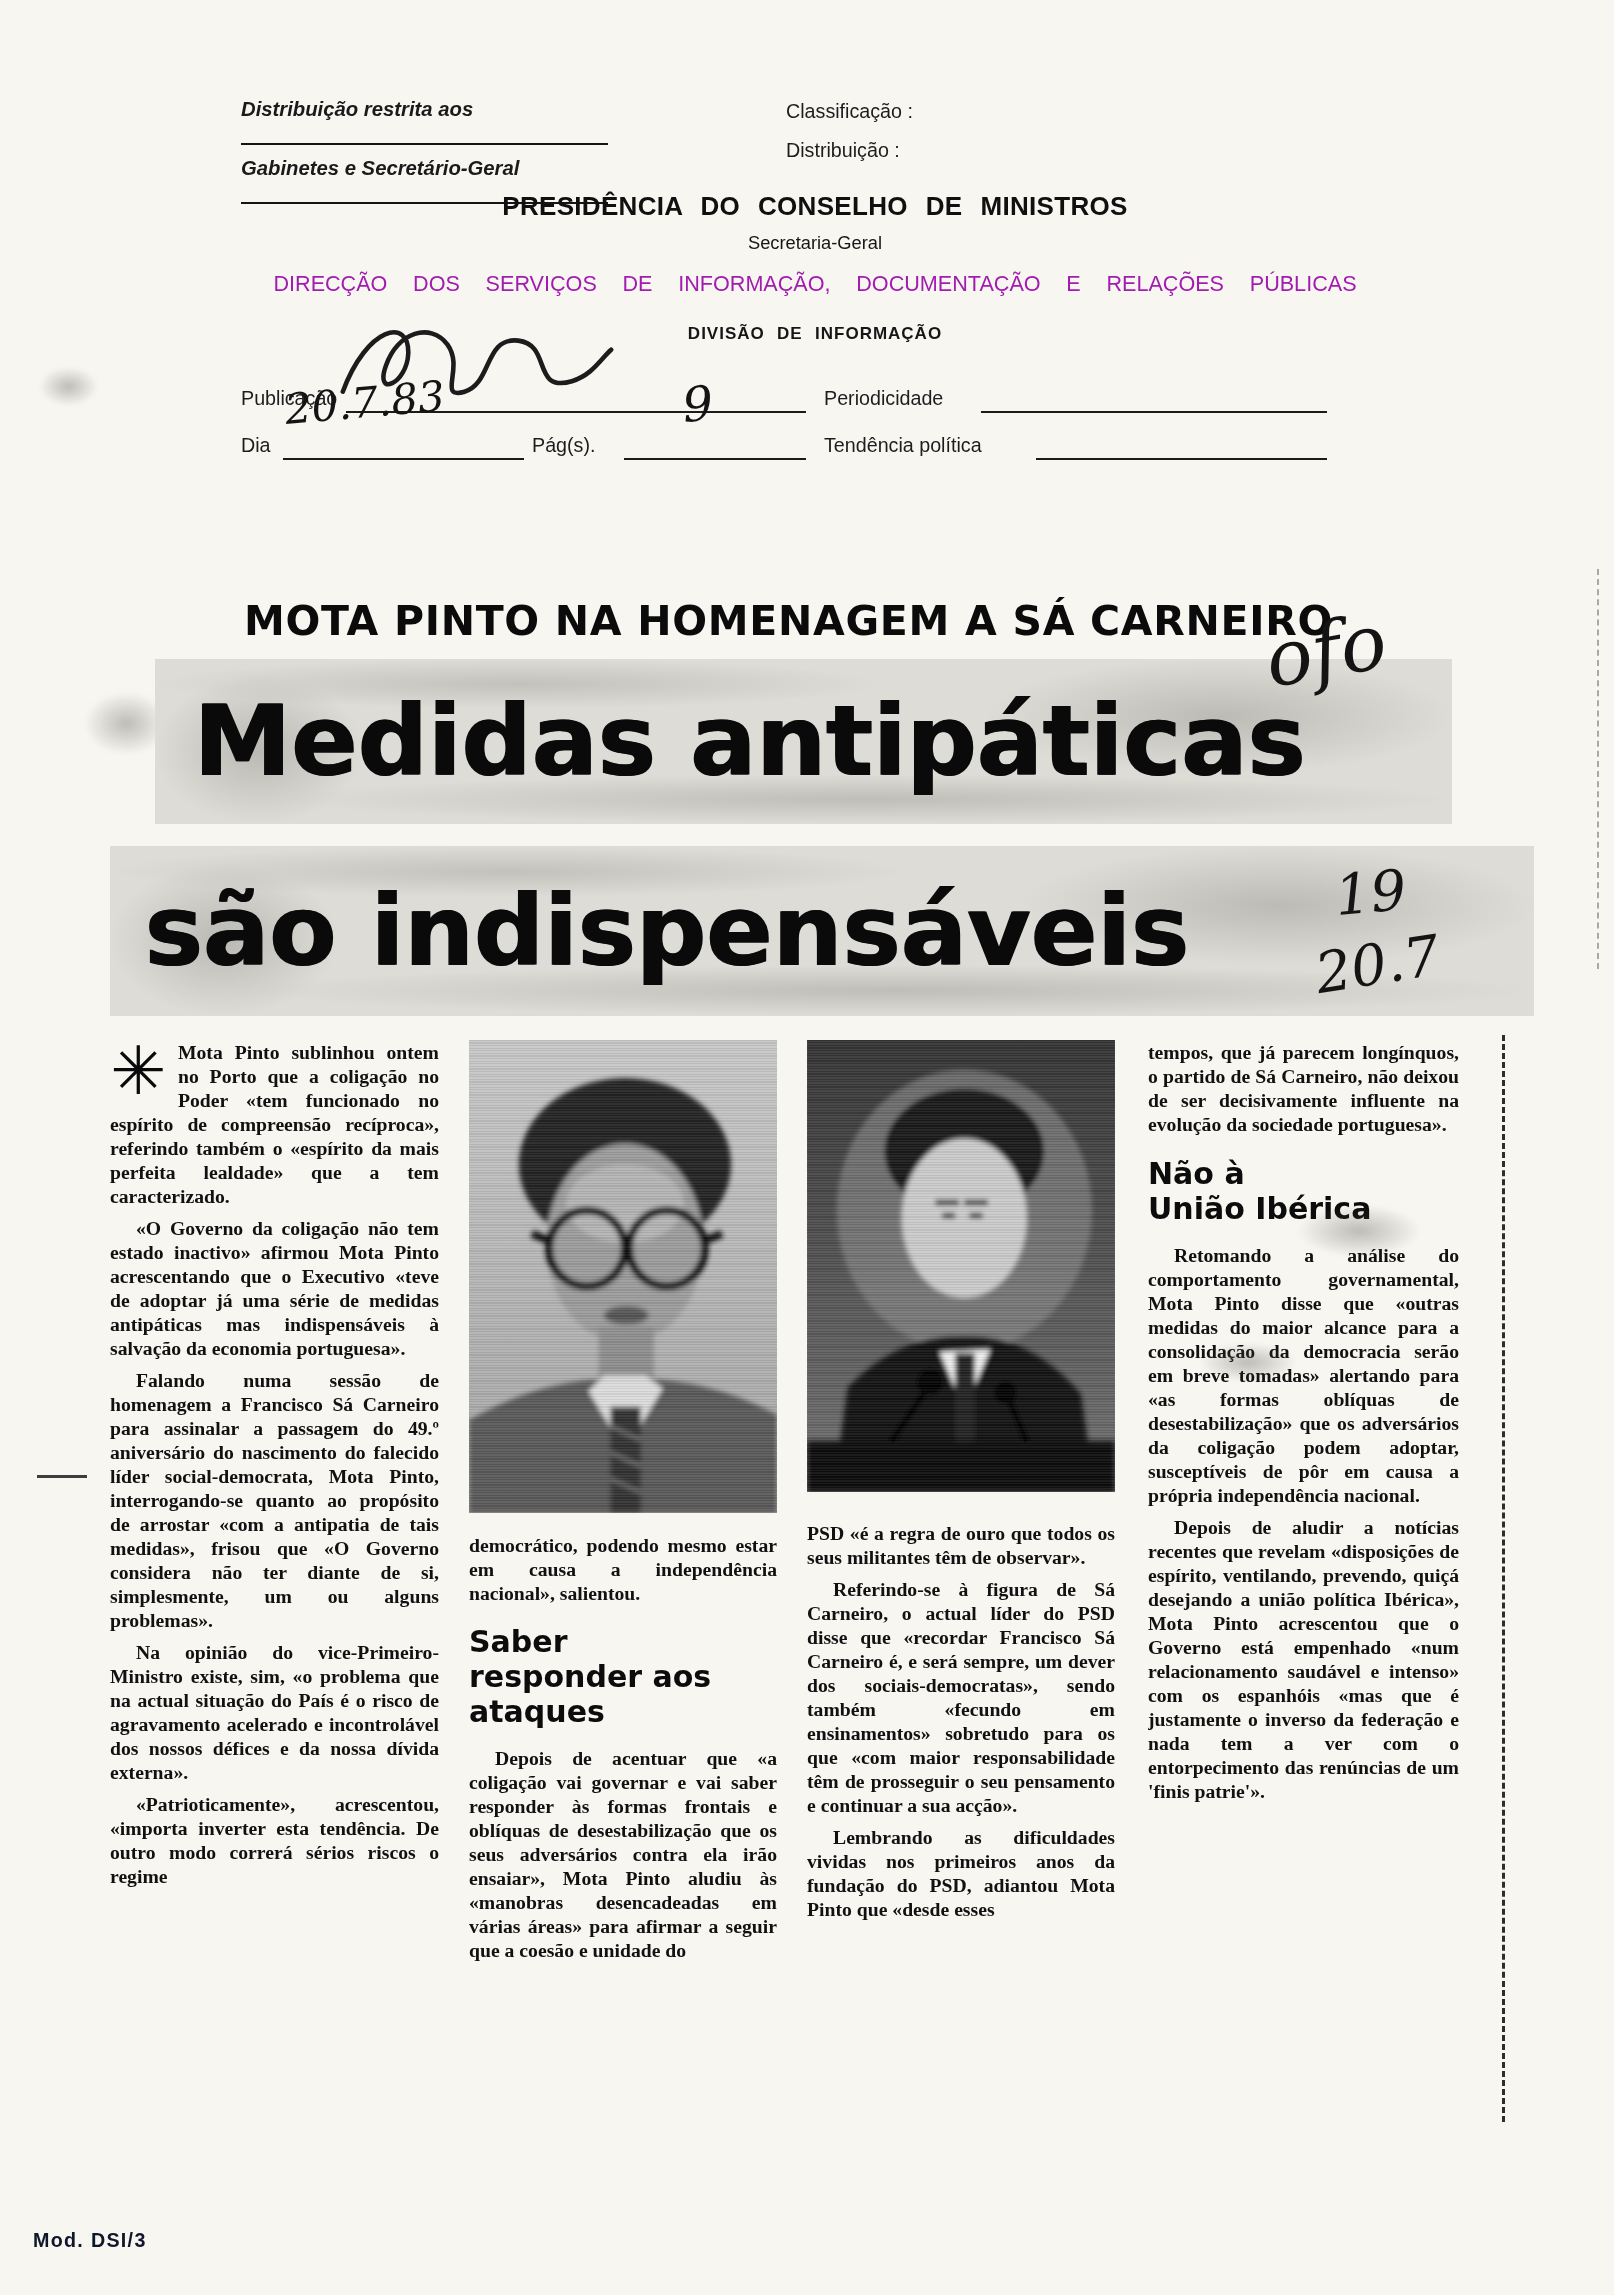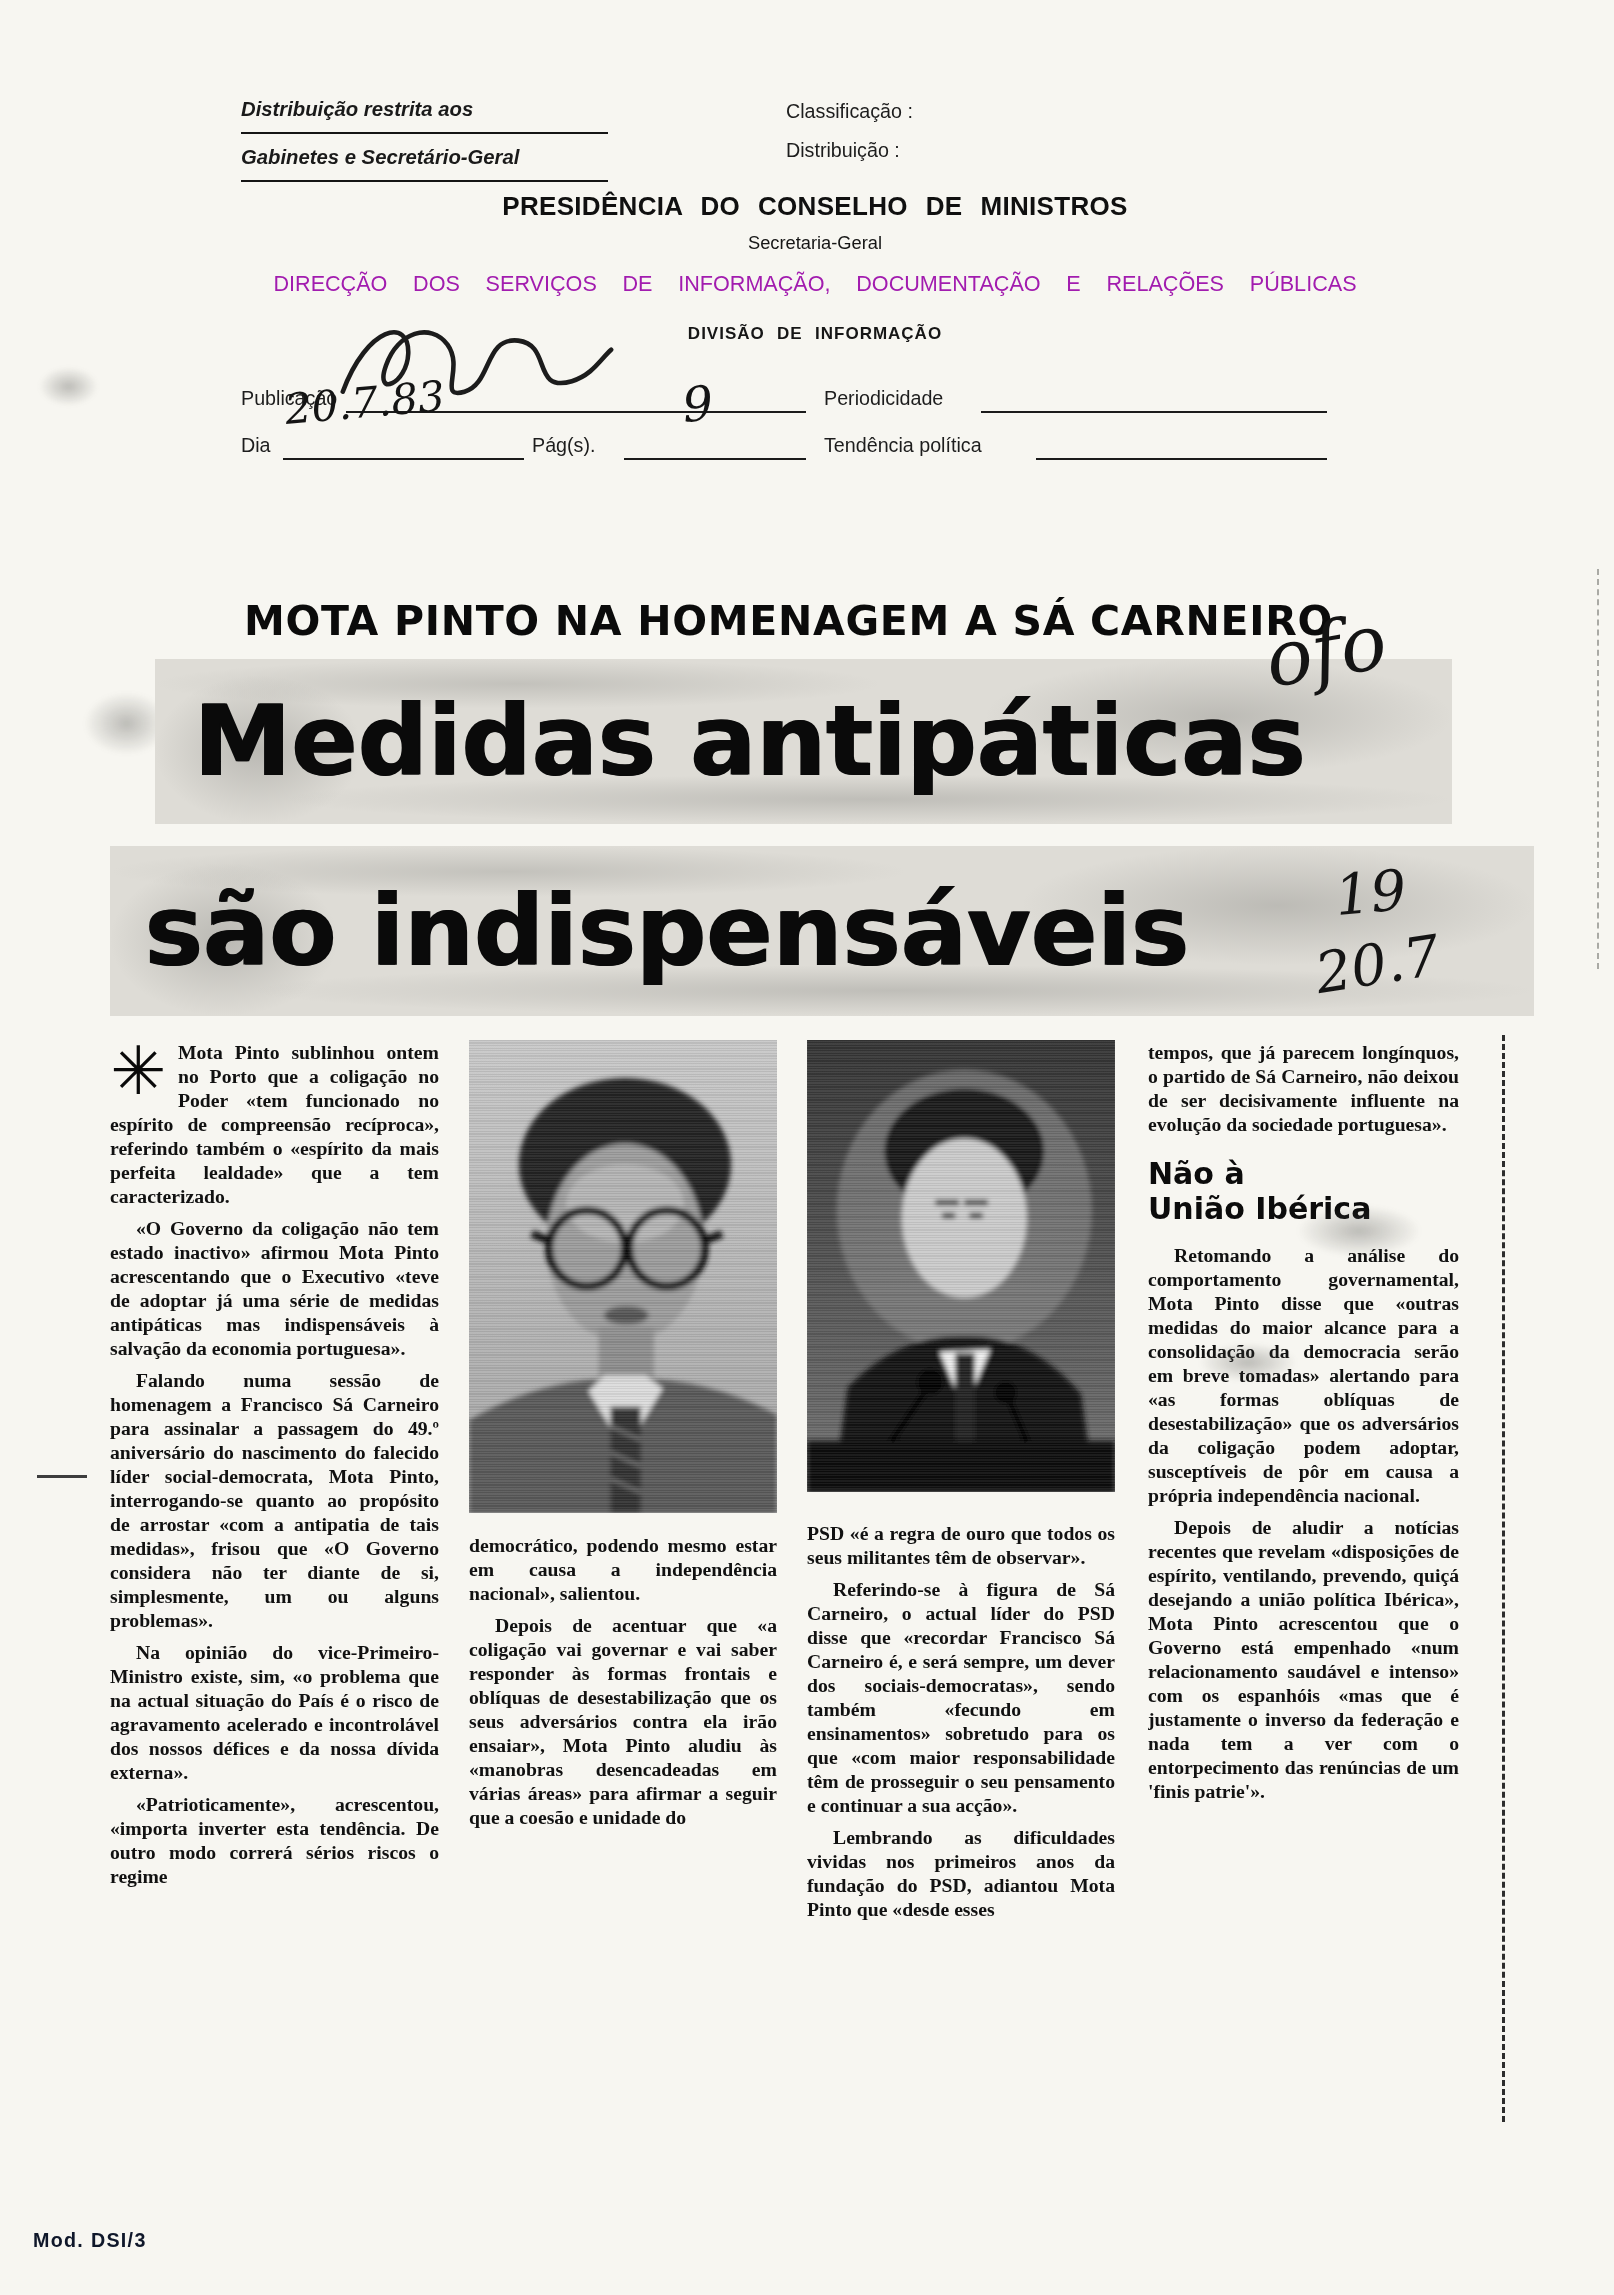--- a/index.html
+++ b/index.html
@@ -7,21 +7,21 @@
   .page {
     position:relative; width:1614px; height:2295px; margin:0 auto;
     background:#f7f6f1; color:#141414; overflow:hidden;
     font-family:"Liberation Sans", sans-serif;
   }
   .abs { position:absolute; }
 
   
   .restricted-line {
     font-style:italic; font-weight:700; font-size:20.3px; color:#1a1a1a;
-    border-bottom:2px solid #151515; padding-bottom:11px; margin-bottom:11.8px;
+    border-bottom:2px solid #151515; padding-bottom:22px; margin-bottom:11.8px;
   }
   .form-label { font-size:19.7px; color:#1d1d1d; }
   .center-line { left:0; width:100%; text-align:center;padding-left:16px; }
   .org-title { top:191px; font-size:26px; font-weight:700; letter-spacing:0.3px; word-spacing:10.5px; color:#101010;}
   .org-subtitle { top:232px; font-size:18.3px; color:#161616;}
   .org-direction { top:271px; font-size:21.6px; font-weight:400; word-spacing:19.7px; color:#a21caf;}
   .org-division { top:324px; font-size:17px; font-weight:700; letter-spacing:1px; word-spacing:6.6px; color:#161616;}
   .blank-line { border-bottom:2px solid #1b1b1b; height:25px; }
 
   .handwrite {
@@ -178,20 +178,23 @@
           <rect x="216" y="560" width="46" height="162" fill="#3a3936"></rect>
           <g stroke="#6e6c68" stroke-width="6">
             <path d="M216 590 L262 610"></path>
               <path d="M216 630 L262 650"></path>
               <path d="M216 670 L262 690"></path>
           </g>
         </g>
       </svg>
     </div>
     <p class="cont">democrático, podendo mesmo estar em causa a independência nacional», salientou.</p>
+    <div class="subhead">Saber
+responder aos
+ataques</div>
     <p>Depois de acentuar que «a coligação vai governar e vai saber responder às formas frontais e oblíquas de desestabilização que os seus adversários contra ela irão ensaiar», Mota Pinto aludiu às «manobras desencadeadas em várias áreas» para afirmar a seguir que a coesão e unidade do</p>
   </div>
 
   <div class="col" style="left:807px; width:308px;">
     <div class="photo photo2">
       <svg viewBox="0 0 470 690">
         <defs>
           <filter id="b2">
               <feGaussianBlur stdDeviation="4"></feGaussianBlur>
             </filter>

